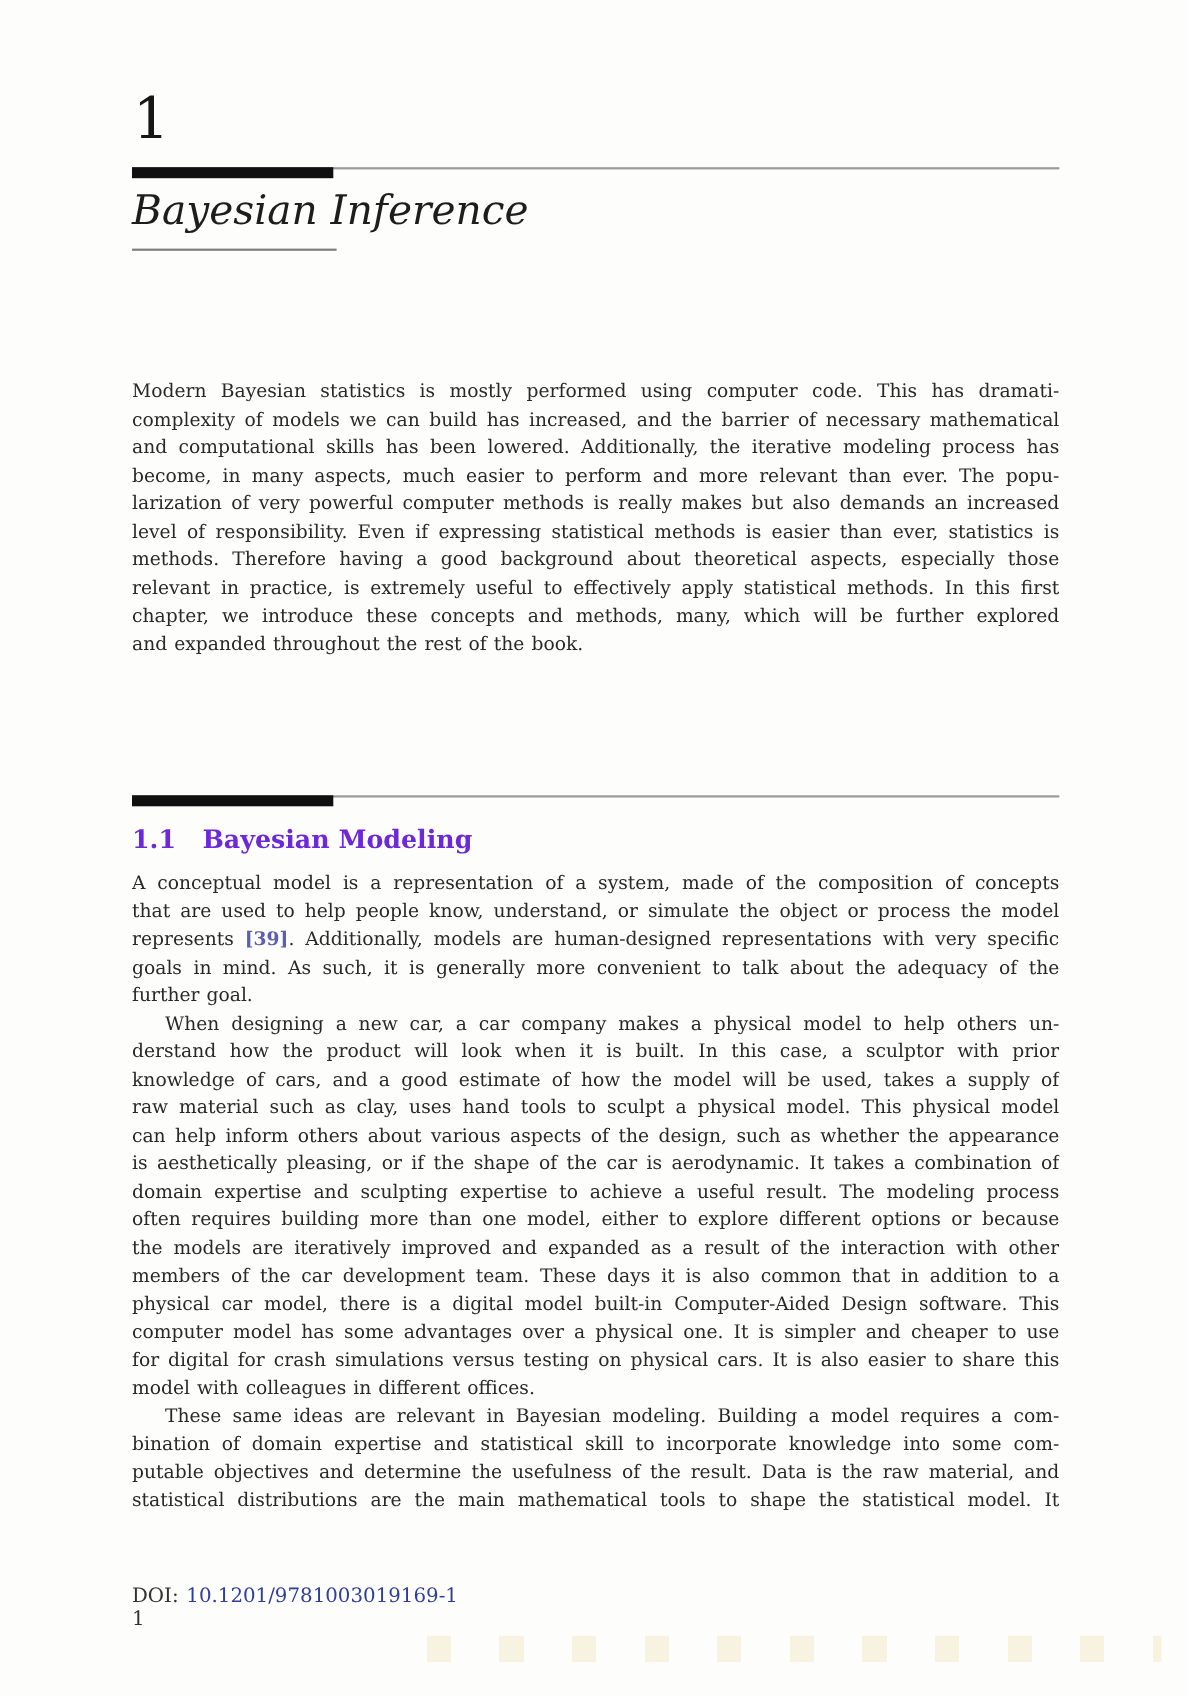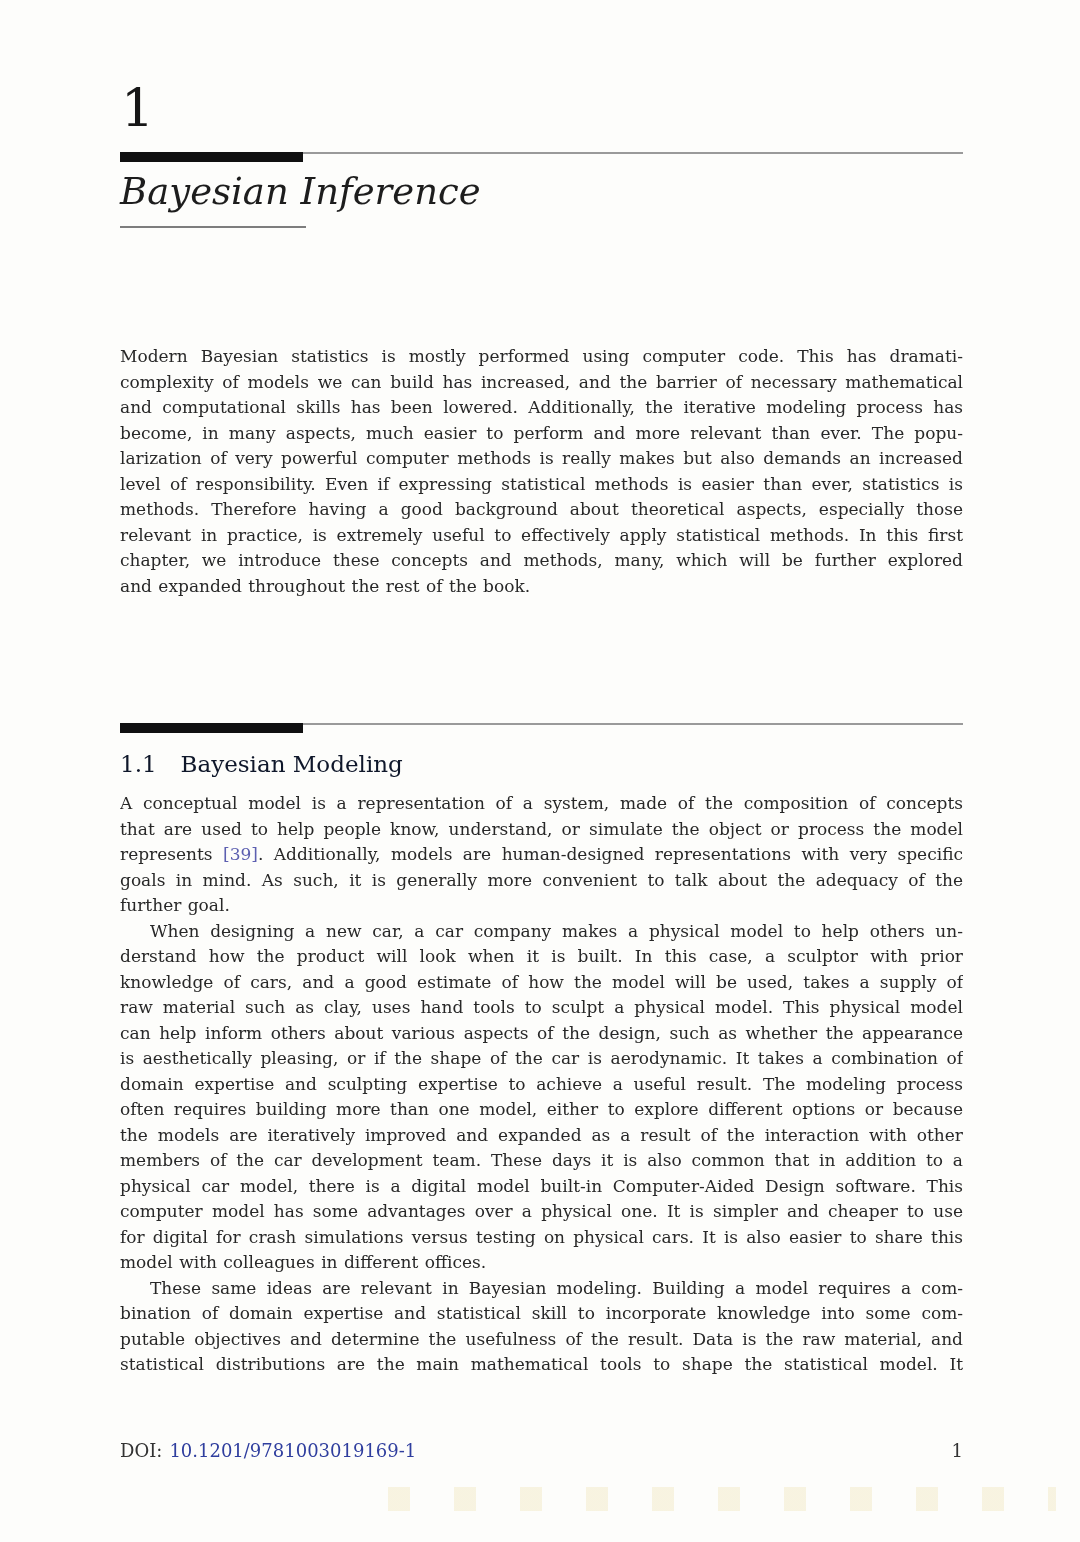--- a/index.html
+++ b/index.html
@@ -38,30 +38,30 @@
   }
   .intro{top:344px;}
   .sect{top:791px;}
   .line{
     line-height:25.5px;height:25.5px;overflow:hidden;
     text-align:justify;text-align-last:justify;
     word-spacing:1px;
   }
   .line.lastline{text-align-last:left;}
   .line.indent{text-indent:30px;}
-  .cite{color:var(--cite-color,#5c5fb0);cursor:pointer;}
+  .cite{color:var(--cite-color,#5c5fb0);cursor:pointer;font-weight:bold;}
   .section-heading{
     position:absolute;left:120px;top:749px;
-    font-size:23px;font-weight:normal;color:#0f172a;line-height:30px;
+    font-size:23px;font-weight:bold;color:#6d28d9;line-height:30px;
   }
   .section-heading .sh-title{margin-left:24px;}
   .footer{
     position:absolute;left:120px;top:1440px;width:843px;
     display:flex;justify-content:space-between;align-items:baseline;
-    font-size:18px;color:#333;
+    font-size:18px;color:#333;flex-direction:column;
   }
   .doilink{color:var(--link-color,#2f3e9e);cursor:pointer;margin-left:7px;}
   .watermark{
     position:absolute;left:388px;top:1487px;width:668px;height:24px;
     background:repeating-linear-gradient(90deg,
       rgba(243,235,203,0.55) 0px, rgba(243,235,203,0.55) 22px,
       rgba(0,0,0,0) 22px, rgba(0,0,0,0) 66px);
   }
 </style>
 </head>

